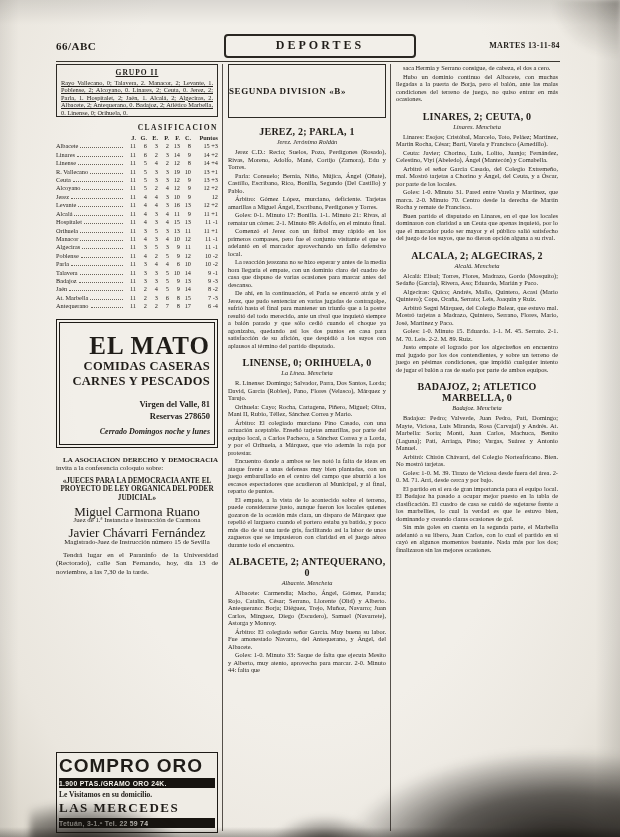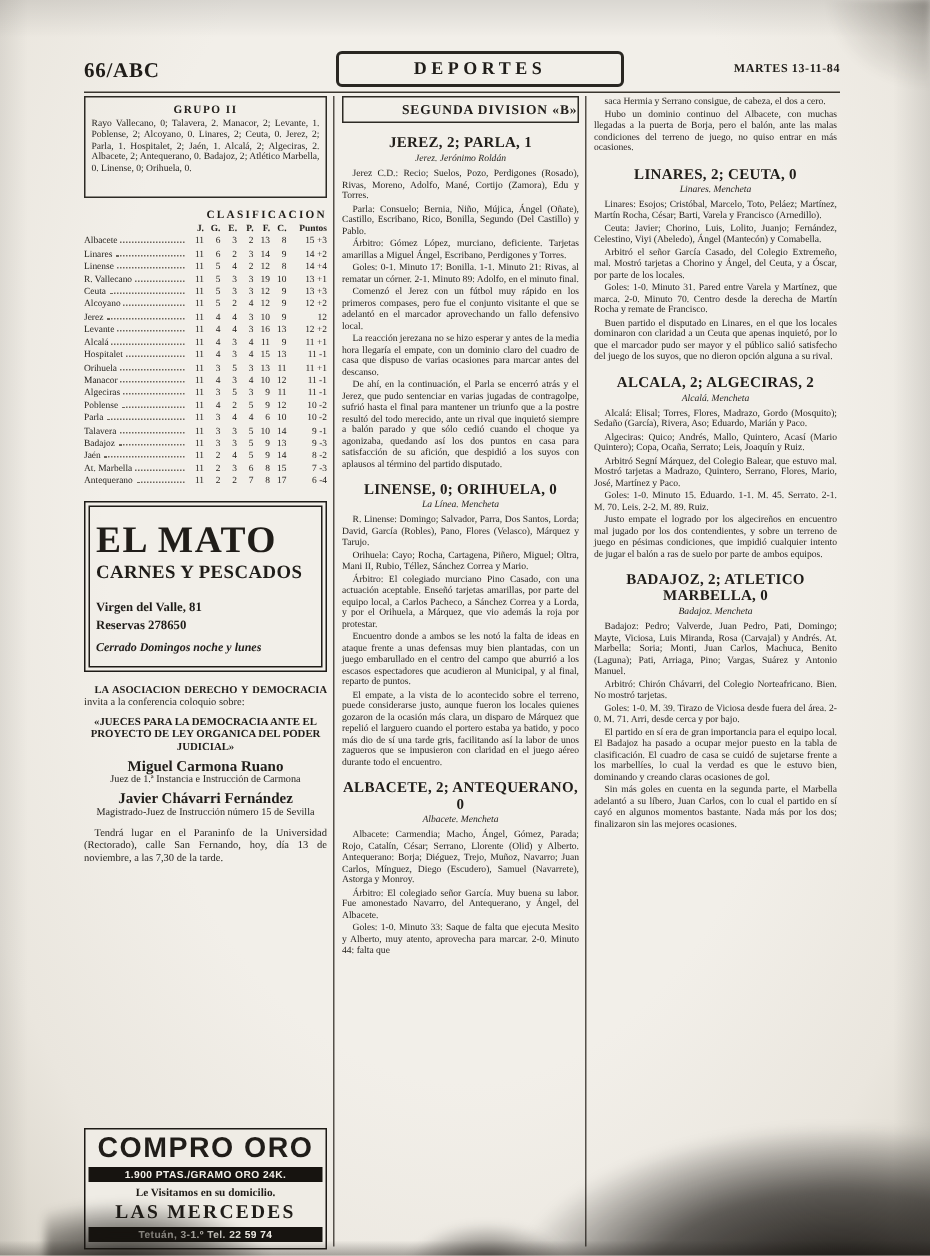--- a/index.html
+++ b/index.html
@@ -13,74 +13,74 @@
   }
   .page {
     position:absolute; inset:0;
     background:
       linear-gradient(180deg, rgba(0,0,0,0.10), rgba(0,0,0,0) 3%),
       linear-gradient(90deg, rgba(0,0,0,0.07), rgba(0,0,0,0) 3%, rgba(0,0,0,0) 96%, rgba(0,0,0,0.10)),
       radial-gradient(ellipse at 50% 38%, #f2efe9 55%, #eae6de 82%, #d9d4c9 100%);
   }
   
   .masthead { position:absolute; top:34px; left:56px; width:504px; height:24px; }
-  .folio { position:absolute; left:0; top:6px; font-size:14px; font-weight:bold; letter-spacing:0.5px; }
+  .folio { position:absolute; left:0; top:6px; font-size:11px; font-weight:bold; letter-spacing:0.5px; }
   .section-box {
     position:absolute; left:168px; top:0; width:192px; text-align:center;
     border:2px solid #2a2722; border-radius:4px; padding:2px 0 3px;
     font-size:12px; font-weight:bold; letter-spacing:3px;
   }
   .pdate { position:absolute; right:0; top:7px; font-size:8px; font-weight:bold; letter-spacing:0.4px; }
   .rule-h { position:absolute; top:61px; left:56px; width:504px; height:1px; background:#3a362f; }
   .vrule { position:absolute; top:64px; height:767px; width:1px; background:#55504a; }
   .v1 { left:222px; } .v2 { left:390px; }
 
   
   .col { position:absolute; top:64px; }
   .col-left  { left:56px;  width:162px; bottom:4px; }
   .col-mid   { left:228px; width:158px; }
   .col-right { left:396px; width:162px; }
 
   
-  .grupo-box { border:1px solid #2d2a25; padding:3px 4px 15px; }
+  .grupo-box { border:1px solid #2d2a25; padding:3px 4px 0;text-decoration:underline; }
   .grupo-title { text-align:center; font-weight:bold; font-size:7.5px; letter-spacing:1px; margin-bottom:2px; }
   .grupo-results { font-size:6.4px; line-height:7.4px; text-align:justify; }
 
   .clasif { margin-top:6px; }
   .clasif-title { text-align:right; font-weight:bold; font-size:7.5px; letter-spacing:1.5px; margin-bottom:2px; }
   .crow { display:flex; align-items:baseline; font-size:6.3px; line-height:8.4px; }
   .chead { font-weight:bold; }
   .cteam { white-space:nowrap; }
   .lead { flex:1; border-bottom:1px dotted #6b655c; margin:0 2px 1.5px; min-width:2px; }
   .cnum { width:11px; text-align:right; }
   .cpts { width:27px; text-align:right; white-space:nowrap; }
 
-  .ad-mato { margin-top:8px; border:4px double #1e1b17; padding:10px 4px 8px; text-align:left; }
+  .ad-mato { margin-top:8px; border:4px double #1e1b17; padding:10px 4px 8px; text-align:right; }
   .mato-title { font-size:25px; font-weight:bold; letter-spacing:1px; line-height:26px; }
   .mato-sub { font-size:12.5px; font-weight:bold; line-height:15px; letter-spacing:0.3px; }
   .mato-addr { font-size:8.5px; font-weight:bold; margin-top:2px; }
   .mato-closed { font-size:8px; margin-top:6px; font-weight:bold;font-style:italic; }
   .mato-gap { height:8px; }
 
   .asoc { margin-top:8px; font-size:7px; line-height:8.6px; }
   .asoc p { text-align:justify; text-indent:7px; }
   .asoc-org { font-weight:bold; }
   .asoc-topic { font-weight:bold; text-align:center !important; text-indent:0 !important; margin:4px 2px; font-size:7.2px; }
-  .asoc-speaker { text-align:center; font-weight:bold; font-size:10px; margin-top:5px; }
+  .asoc-speaker { text-align:center; font-weight:normal; font-size:13px; margin-top:5px; }
   .asoc-role { text-align:center; font-size:6.8px; line-height:8px; }
   .asoc-venue { margin-top:5px; }
 
-  .ad-oro { position:absolute; left:0; right:0; bottom:0; border:1px solid #1e1b17; text-align:center; background:#efece5; padding:3px 2px 2px; }
+  .ad-oro { position:absolute; left:0; right:0; bottom:0; border:1px solid #1e1b17; background:#efece5; padding:3px 2px 2px; }
   .oro-title { font-family:"Liberation Sans","DejaVu Sans",sans-serif; font-size:19px; font-weight:bold; letter-spacing:1px; line-height:20px; }
   .oro-bar { background:#171410; color:#f4f1ea; font-family:"Liberation Sans","DejaVu Sans",sans-serif; font-size:6.8px; font-weight:bold; padding:1.5px 0; margin:2px 0; letter-spacing:0.3px; }
   .oro-line { font-size:7.5px; font-weight:bold; }
   .oro-brand { font-size:13px; font-weight:bold; letter-spacing:1.5px; margin-top:1px; }
 
   
-  .division-box { border:1px solid #2d2a25; text-align:right; font-weight:bold; font-size:9px; letter-spacing:0.6px; padding:3px 0; }
+  .division-box { border:1px solid #2d2a25; text-align:left; font-weight:bold; font-size:9px; letter-spacing:0.6px; padding:21px 0; }
   .match-title { text-align:center; font-weight:bold; font-size:10px; letter-spacing:0.2px; margin:8px 0 1px; }
   .match-byline { text-align:center; font-style:italic; font-size:6.4px; margin-bottom:3px; }
   p.body { font-size:6.4px; line-height:7.5px; text-align:justify; text-indent:7px; margin-bottom:1px; }
 
   
   .curl { position:absolute; pointer-events:none; }
   .curl-tr { right:0; top:0; width:70px; height:60px;
     background:radial-gradient(ellipse at 100% 0%, rgba(40,36,30,0.35), rgba(40,36,30,0) 70%); filter:blur(2px); }
   .curl-bl { left:30px; bottom:-10px; width:150px; height:46px;
     background:radial-gradient(ellipse at 35% 100%, rgba(22,19,15,0.9), rgba(22,19,15,0.45) 45%, rgba(22,19,15,0) 72%); filter:blur(3px); }
@@ -344,20 +344,21 @@
             <span class="cnum">7</span>
             <span class="cnum">8</span>
             <span class="cnum">17</span>
             <span class="cpts">6 -4</span>
           </div>
         </div>
     </div>
 
     <div class="ad-mato">
       <div class="mato-title">EL MATO</div>
+      <div class="mato-sub">COMIDAS CASERAS</div>
       <div class="mato-sub">CARNES Y PESCADOS</div>
       <div class="mato-gap"></div>
       <div class="mato-addr">Virgen del Valle, 81</div>
       <div class="mato-addr">Reservas 278650</div>
       <div class="mato-closed">Cerrado Domingos noche y lunes</div>
     </div>
 
     <div class="asoc">
       <p><span class="asoc-org">LA ASOCIACION DERECHO Y DEMOCRACIA</span> <span>invita a la conferencia coloquio sobre:</span></p>
       <p class="asoc-topic">«JUECES PARA LA DEMOCRACIA ANTE EL PROYECTO DE LEY ORGANICA DEL PODER JUDICIAL»</p>

